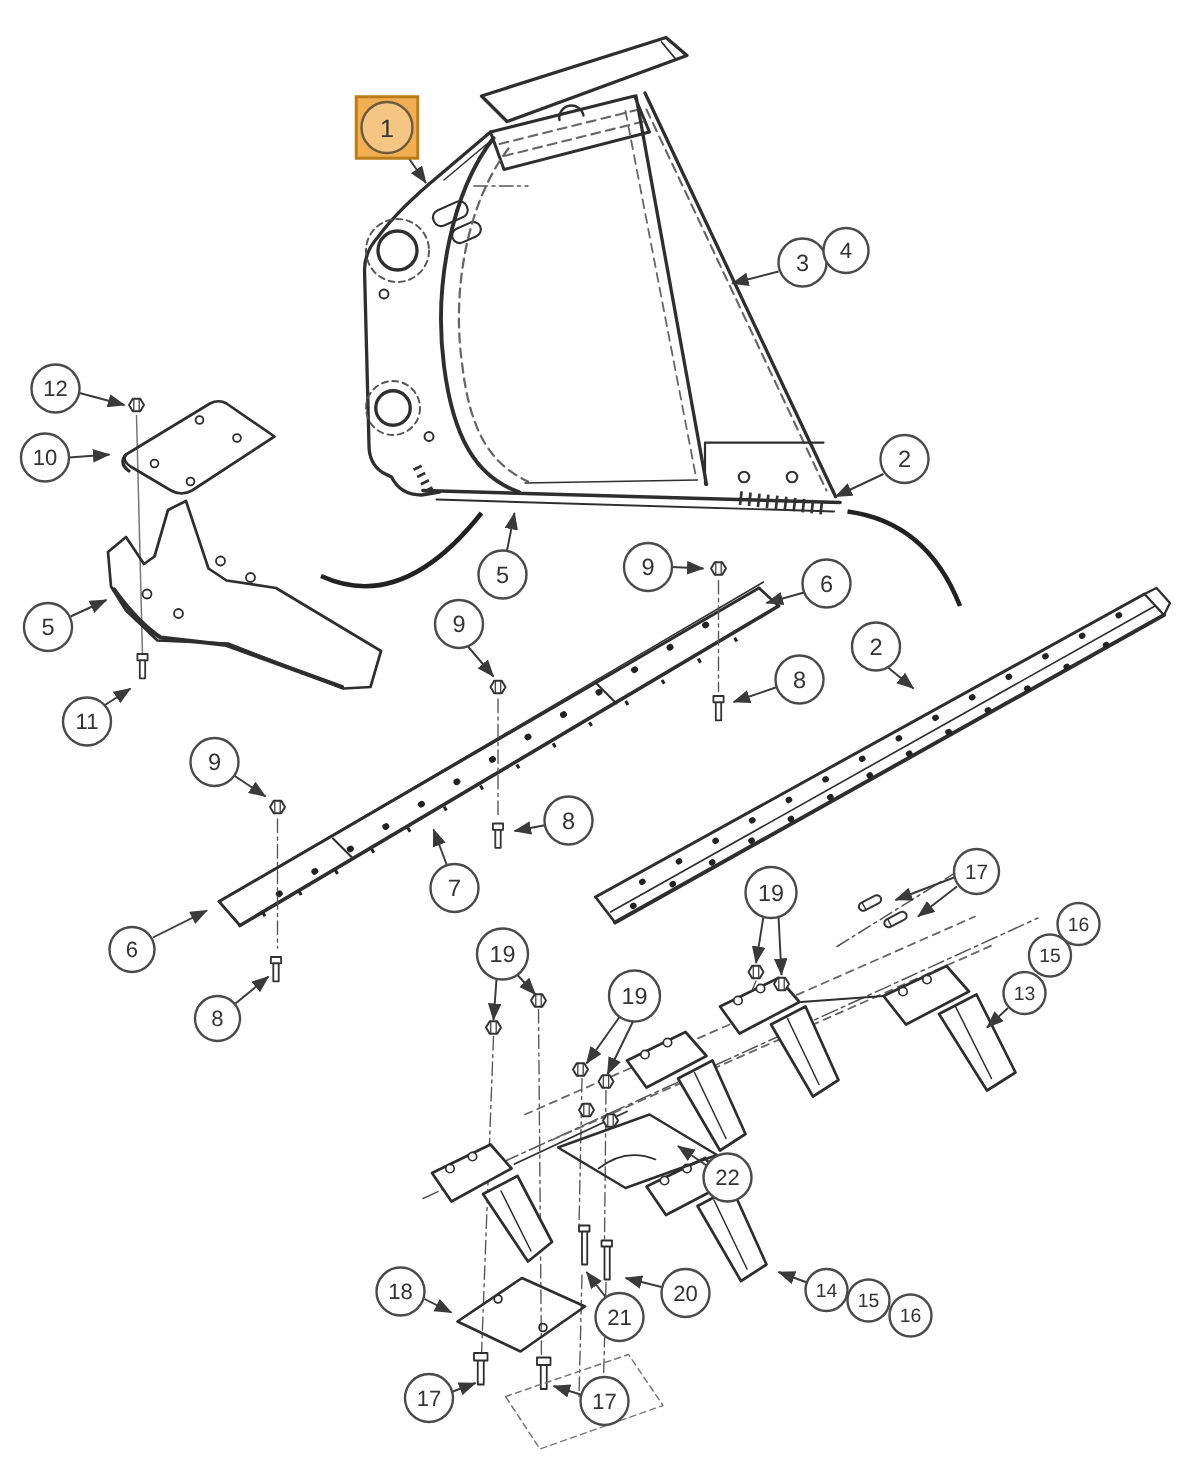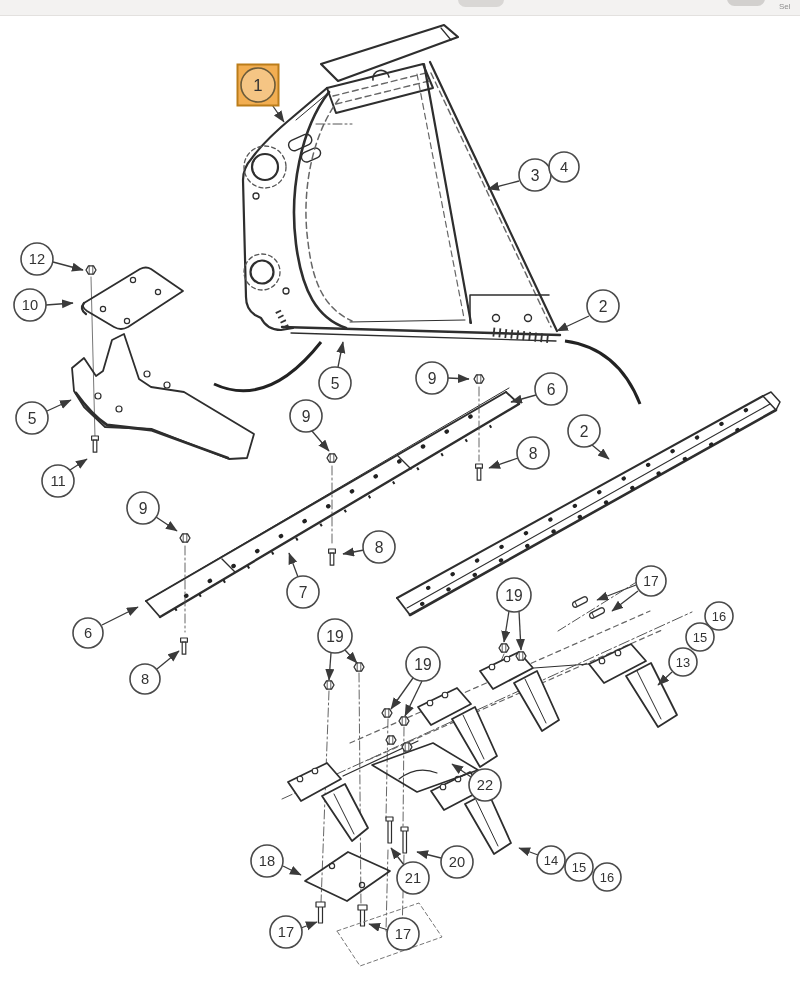--- a/index.html
+++ b/index.html
@@ -13,25 +13,20 @@
   .topbar-text{position:absolute;left:779px;top:2px;font-size:8px;color:#8f8f8f;
                white-space:nowrap;}
   svg{position:absolute;top:0;left:0;}
   svg text{font-family:"Liberation Sans","DejaVu Sans",sans-serif;}
 </style>
 </head>
 <body>
 
 <div id="stage">
 
-  <div class="topbar">
-    <div class="pill pill1"></div>
-    <div class="pill pill2"></div>
-    <span class="topbar-text">Sel</span>
-  </div>
 
   <svg id="diagram" width="800" height="987" viewBox="0 0 800 987">
     <defs>
       <marker id="arw" markerWidth="10" markerHeight="8" refX="8.5" refY="3.5" orient="auto">
         <path d="M0,0 L9,3.5 L0,7 Z" fill="#3a3a3a"></path>
       </marker>
       <g id="nut">
         <path d="M-5,0 L-2.5,-4.2 L2.5,-4.2 L5,0 L2.5,4.2 L-2.5,4.2 Z" fill="#fff" stroke="#333" stroke-width="1.3"></path>
         <path d="M-1.8,-4.2 L-1.8,4.2 M1.8,-4.2 L1.8,4.2" fill="none" stroke="#333" stroke-width="0.8"></path>
       </g>

